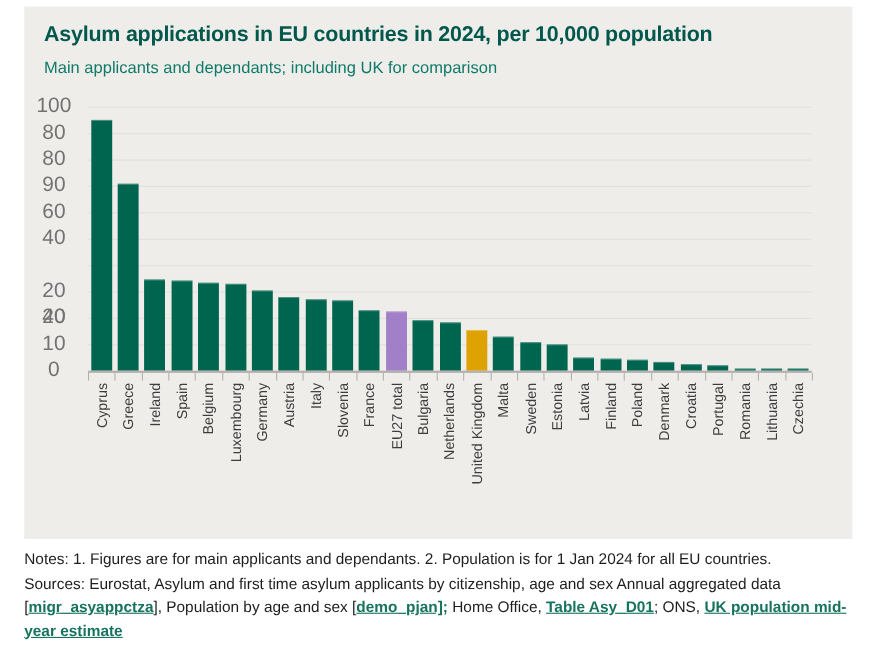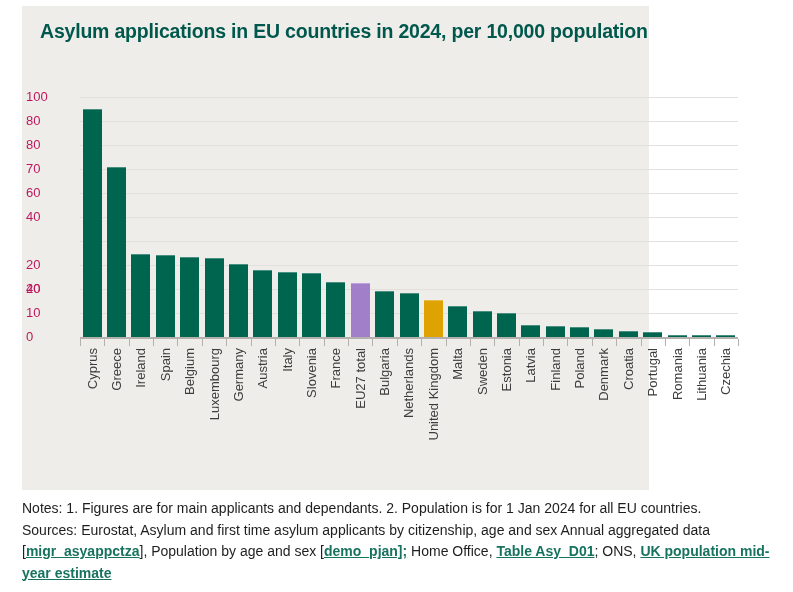--- a/index.html
+++ b/index.html
@@ -2,35 +2,35 @@
 <html><head>
 <meta charset="utf-8">
 <style>
   html,body{margin:0;padding:0;}
   body{
     width:793px;height:592px;background:#ffffff;position:relative;
     font-family:"Liberation Sans","DejaVu Sans",sans-serif;
     -webkit-font-smoothing:antialiased;
   }
   .card{
-    position:absolute;left:22px;top:6px;width:627px;height:484px;
+    position:absolute;left:22px;top:6px;width:753px;height:484px;
     background:#efedea;
   }
   .chart-title{
     position:absolute;left:18px;top:14px;width:720px;
     font-size:19.5px;font-weight:bold;letter-spacing:-0.2px;
   }
   .chart-subtitle{
     position:absolute;left:18px;top:47px;width:720px;
     font-size:15px;font-weight:normal;
   }
   .plot{position:absolute;left:0;top:0;width:753px;height:484px;}
   .gridline{position:absolute;height:1px;background:#e2e0dd;}
   .y-label{
-    position:absolute;width:46px;text-align:left;font-size:13px;color:#be185d;
+    position:absolute;width:46px;text-align:center;font-size:19px;color:#737373;
     line-height:20px;
   }
   .bar{position:absolute;box-sizing:border-box;}
   .axis-line{position:absolute;height:2px;background:#b3b0ad;}
   .x-tick{position:absolute;width:1px;height:7px;background:#b3b0ad;}
   .x-cell{
     position:absolute;display:flex;justify-content:center;align-items:flex-start;
     height:150px;
   }
   .x-cell span{
@@ -41,39 +41,40 @@
     position:absolute;left:22px;top:498px;width:753px;
     font-size:14px;line-height:21.5px;color:#1e1e1e;
   }
   .notes a{cursor:pointer;font-weight:bold;}
 </style>
 </head>
 <body>
 
 <div class="card">
   <div class="chart-title" style="color: rgb(0, 88, 77);">Asylum applications in EU countries in 2024, per 10,000 population</div>
+  <div class="chart-subtitle" style="color: rgb(14, 122, 104);">Main applicants and dependants; including UK for comparison</div>
   <div class="plot" id="plot">
       <div class="gridline" style="left: 58px; width: 658px; top: 307px; background: rgb(226, 224, 221);"></div>
       <div class="gridline" style="left: 58px; width: 658px; top: 283px; background: rgb(226, 224, 221);"></div>
       <div class="gridline" style="left: 58px; width: 658px; top: 259px; background: rgb(226, 224, 221);"></div>
       <div class="gridline" style="left: 58px; width: 658px; top: 235px; background: rgb(226, 224, 221);"></div>
       <div class="gridline" style="left: 58px; width: 658px; top: 211px; background: rgb(226, 224, 221);"></div>
       <div class="gridline" style="left: 58px; width: 658px; top: 187px; background: rgb(226, 224, 221);"></div>
       <div class="gridline" style="left: 58px; width: 658px; top: 163px; background: rgb(226, 224, 221);"></div>
       <div class="gridline" style="left: 58px; width: 658px; top: 139px; background: rgb(226, 224, 221);"></div>
       <div class="gridline" style="left: 58px; width: 658px; top: 115px; background: rgb(226, 224, 221);"></div>
       <div class="gridline" style="left: 58px; width: 658px; top: 91px; background: rgb(226, 224, 221);"></div>
       <div class="y-label" style="left: 4px; top: 321px;">0</div>
       <div class="y-label" style="left: 4px; top: 297px;">10</div>
       <div class="y-label" style="left: 4px; top: 273px;">20</div>
       <div class="y-label" style="left: 4px; top: 249px;">20</div>
       <div class="y-label" style="left: 4px; top: 225px; margin-top: 48px;">40</div>
       <div class="y-label" style="left: 4px; top: 201px;">40</div>
       <div class="y-label" style="left: 4px; top: 177px;">60</div>
-      <div class="y-label" style="left: 4px; top: 153px;">70</div>
+      <div class="y-label" style="left: 4px; top: 153px;">90</div>
       <div class="y-label" style="left: 4px; top: 129px;">80</div>
       <div class="y-label" style="left: 4px; top: 105px;">80</div>
       <div class="y-label" style="left: 4px; top: 81px;">100</div>
       <div class="bar" style="left: 60.6852px; width: 19px; top: 103px; height: 228px; background: rgb(0, 101, 79); border-top: 1px solid rgba(255, 255, 255, 0.28);"></div>
       <div class="bar" style="left: 85.0556px; width: 19px; top: 160.6px; height: 170.4px; background: rgb(0, 101, 79); border-top: 1px solid rgba(255, 255, 255, 0.28);"></div>
       <div class="bar" style="left: 109.426px; width: 19px; top: 248.2px; height: 82.8px; background: rgb(0, 101, 79); border-top: 1px solid rgba(255, 255, 255, 0.28);"></div>
       <div class="bar" style="left: 133.796px; width: 19px; top: 249.4px; height: 81.6px; background: rgb(0, 101, 79); border-top: 1px solid rgba(255, 255, 255, 0.28);"></div>
       <div class="bar" style="left: 158.167px; width: 19px; top: 250.6px; height: 80.4px; background: rgb(0, 101, 79); border-top: 1px solid rgba(255, 255, 255, 0.28);"></div>
       <div class="bar" style="left: 182.537px; width: 19px; top: 251.8px; height: 79.2px; background: rgb(0, 101, 79); border-top: 1px solid rgba(255, 255, 255, 0.28);"></div>
       <div class="bar" style="left: 206.907px; width: 19px; top: 257.8px; height: 73.2px; background: rgb(0, 101, 79); border-top: 1px solid rgba(255, 255, 255, 0.28);"></div>

